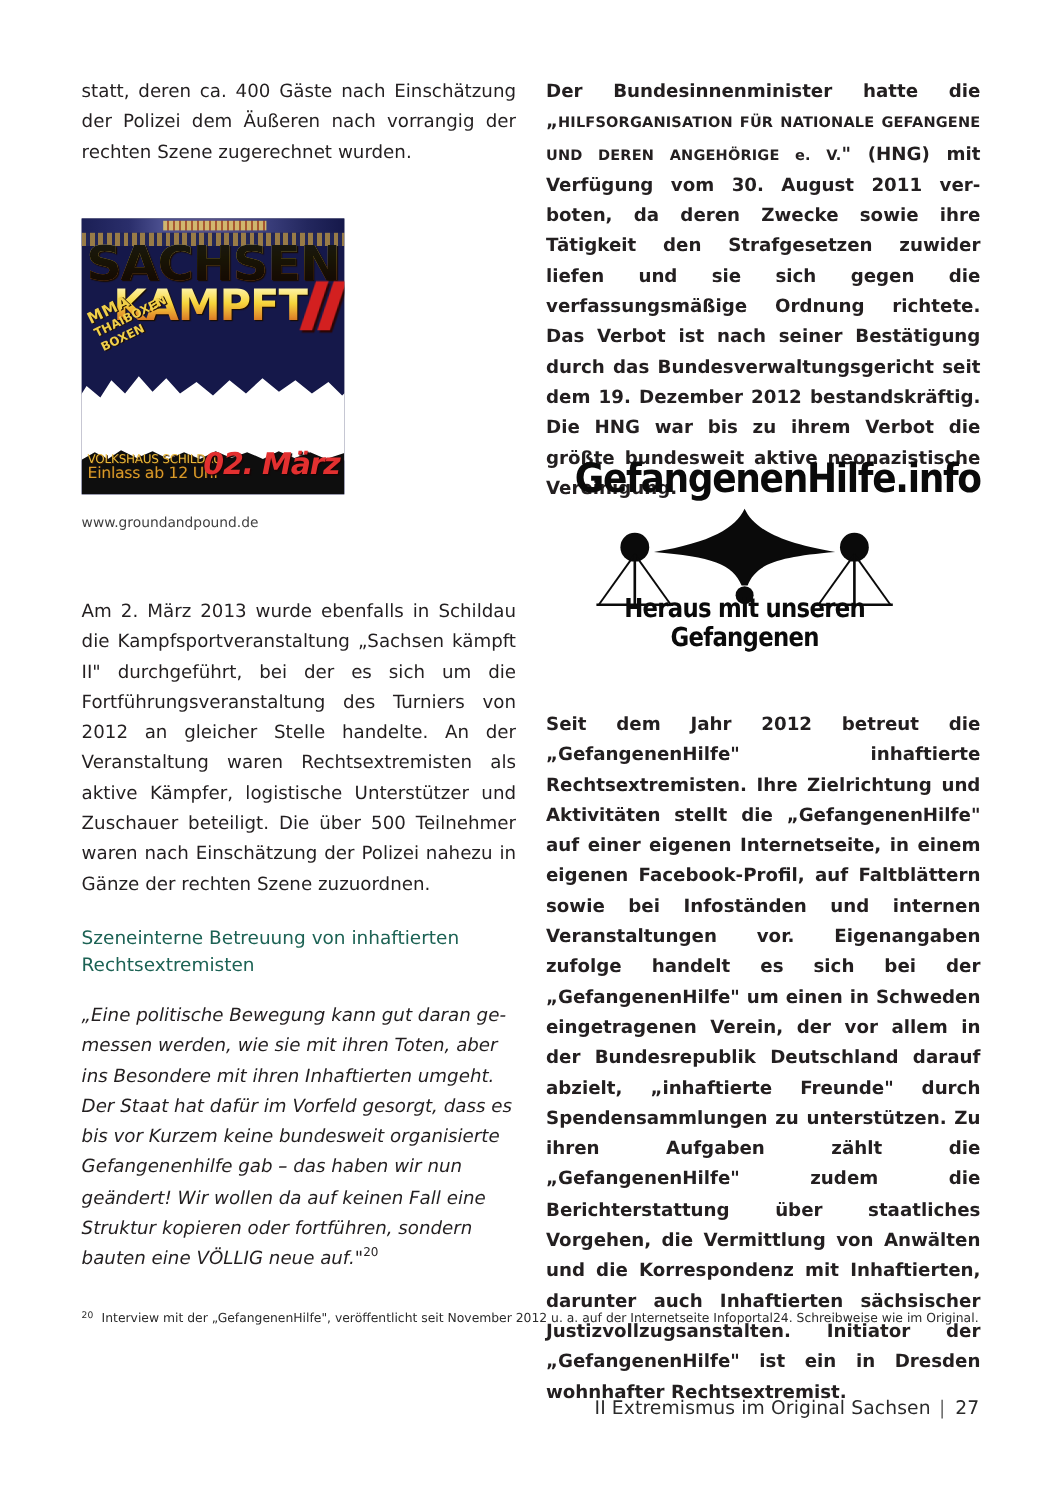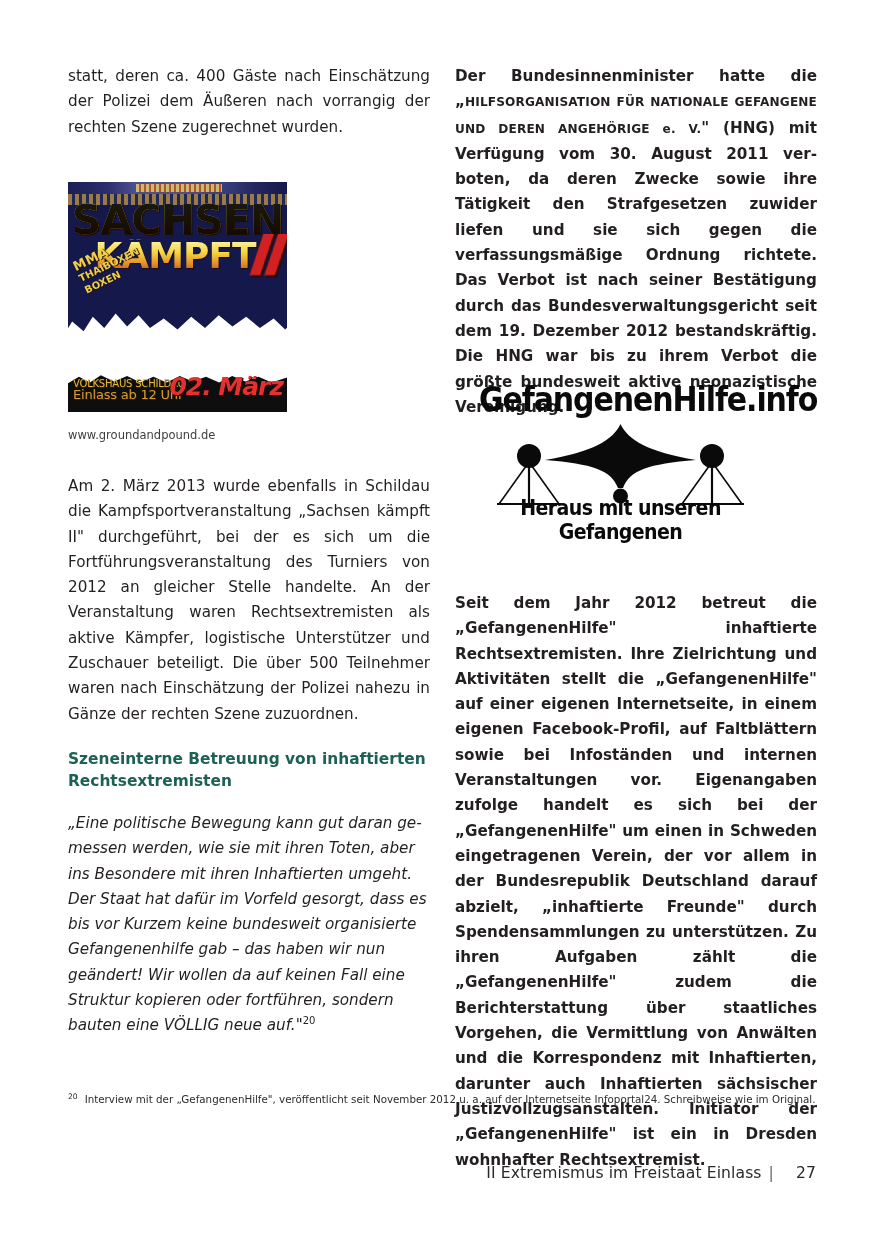--- a/index.html
+++ b/index.html
@@ -263,21 +263,21 @@
     top: 36px;
     width: 271px;
     height: 96px;
   }
 
   
   .section-heading {
     margin: 21px 0 19px 0;
     font-size: 15.4px;
     line-height: 22px;
-    font-weight: 700;
+    font-weight: 400;
     color: #1c6254;
   }
 
   p.quote {
     margin: 0;
     font-size: 15.2px;
     line-height: 25.3px;
     font-style: italic;
     text-align: left;
   }
@@ -321,21 +321,21 @@
     font-size: 15.6px;
     line-height: 20px;
     color: #2a2a2a;
     letter-spacing: .1px;
     white-space: nowrap;
   }
   .page-footer .sep {
     margin: 0 6px 0 7px;
     color: #6a6a6a;
   }
-  .page-footer .pageno { margin-left: 16px; text-align: center; }
+  .page-footer .pageno { margin-left: 2px; text-align: center; }
 </style>
 </head>
 <body>
 
 <div class="page">
 
   <div class="col col-left">
     <p class="body">statt, deren ca. 400 Gäste nach Einschätzung der Polizei dem Äußeren nach vorrangig der rechten Szene zugerechnet wurden.</p>
   </div>
 
@@ -356,21 +356,21 @@
     <div class="poster-footer"></div>
     <div class="poster-venue">
       <div>VOLKSHAUS SCHILDAU</div>
       <div class="v2">Einlass ab 12 Uhr</div>
     </div>
     <div class="poster-date">02. März</div>
   </div>
 
   <div class="caption">www.groundandpound.de</div>
 
-  <div class="col col-left" style="top:474px;">
+  <div class="col col-left" style="top:497px;">
     <p class="body">Am 2. März 2013 wurde ebenfalls in Schildau die Kampfsportveranstaltung „Sachsen kämpft II" durchgeführt, bei der es sich um die Fortfüh­rungsveranstaltung des Turniers von 2012 an gleicher Stelle handelte. An der Veranstaltung waren Rechtsextremisten als aktive Kämpfer, lo­gistische Unterstützer und Zuschauer beteiligt. Die über 500 Teilnehmer waren nach Einschät­zung der Polizei nahezu in Gänze der rechten Szene zuzuordnen.</p>
 
     <h2 class="section-heading">Szeneinterne Betreuung von inhaftierten Rechtsextremisten</h2>
 
     <p class="quote"><span>„Eine politische Bewegung kann gut daran ge­messen werden, wie sie mit ihren Toten, aber ins Besondere mit ihren Inhaftierten umgeht. Der Staat hat dafür im Vorfeld gesorgt, dass es bis vor Kurzem keine bundesweit organisierte Gefan­genenhilfe gab – das haben wir nun geändert! Wir wollen da auf keinen Fall eine Struktur kopie­ren oder fortführen, sondern bauten eine VÖLLIG neue auf."</span><span class="fn-ref">20</span></p>
   </div>
 
   <div class="col col-right">
     <p class="body"><span>Der Bundesinnenminister hatte die „</span><span class="smallcaps">HILFSORGANISATION FÜR NATIONALE GEFANGENE UND DEREN ANGEHÖRIGE e. V.</span><span>" (HNG) mit Verfügung vom 30. August 2011 ver­boten, da deren Zwecke sowie ihre Tätigkeit den Strafgesetzen zuwider liefen und sie sich gegen die verfassungsmäßige Ordnung richtete.  Das Verbot ist nach seiner Bestätigung durch das Bundesverwaltungsgericht seit dem 19. Dezem­ber 2012 bestandskräftig. Die HNG war bis zu ihrem Verbot die größte bundesweit aktive neo­nazistische Vereinigung.</span></p>
   </div>
@@ -405,15 +405,15 @@
     <div class="logo-slogan">Heraus mit unseren Gefangenen</div>
   </div>
 
   <div class="col col-right" style="top:591px;">
     <p class="body last">Seit dem Jahr 2012 betreut die „GefangenenHil­fe" inhaftierte Rechtsextremisten. Ihre Zielrich­tung und Aktivitäten stellt die „Gefangenen­Hilfe" auf einer eigenen Internetseite, in einem eigenen Facebook-Profil, auf Faltblättern sowie bei Infoständen und internen Veranstaltun­gen vor. Eigenangaben zufolge handelt es sich bei der „GefangenenHilfe" um einen in Schwe­den eingetragenen Verein, der vor allem in der Bundesrepublik Deutschland darauf abzielt, „in­haftierte Freunde" durch Spendensammlungen zu unterstützen. Zu ihren Aufgaben zählt die „GefangenenHilfe" zudem die Berichterstattung über staatliches Vorgehen, die Vermittlung von Anwälten und die Korrespondenz mit Inhaf­tierten, darunter auch Inhaftierten sächsischer Justizvollzugsanstalten. Initiator der „Gefange­nenHilfe" ist ein in Dresden wohnhafter Rechts­extremist.</p>
   </div>
 
   <div class="footnote-rule"></div>
   <div class="footnote"><span class="num">20</span><span>Interview mit der „GefangenenHilfe", veröffentlicht seit November 2012 u. a. auf der Internetseite Infoportal24. Schreibweise  wie im Original.</span></div>
 
-  <div class="page-footer"><span>II Extremismus im Freistaat Einlass</span><span class="sep">|</span><span class="pageno">27</span></div>
+  <div class="page-footer"><span>II Extremismus im Original Sachsen</span><span class="sep">|</span><span class="pageno">27</span></div>
 
 </div>
 
 </body></html>

